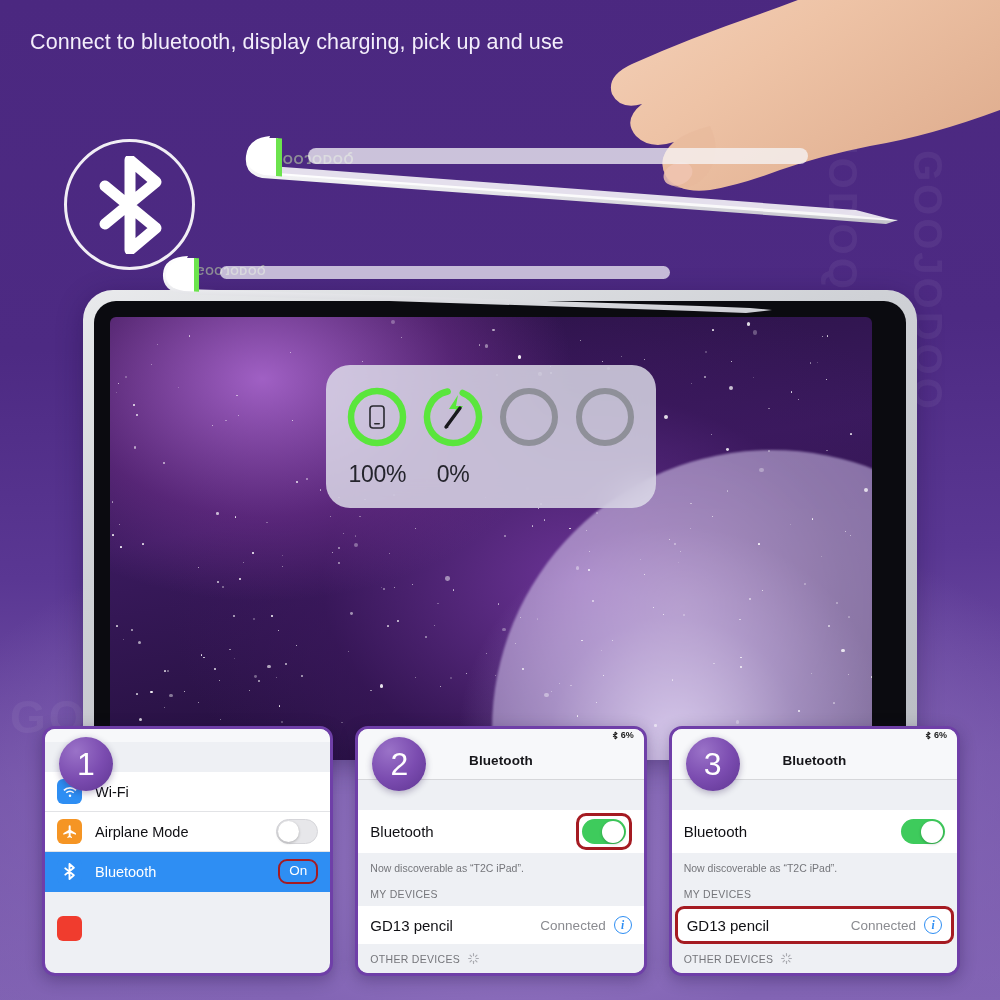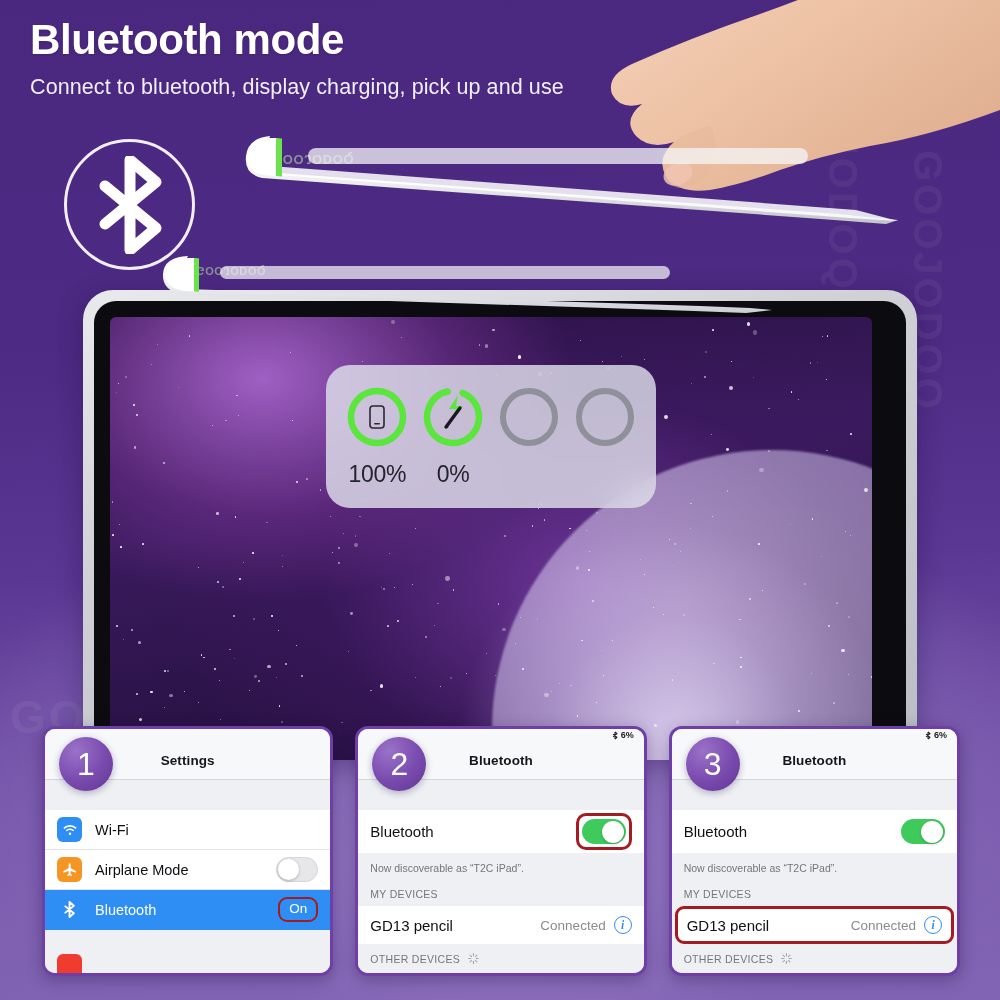--- a/index.html
+++ b/index.html
@@ -209,21 +209,20 @@
 
 <div id="stage">
   <div class="bg-base"></div>
 
   <div class="wm v" style="left:905px; top:150px;">GOOJODOQ</div>
   <div class="wm v" style="left:820px; top:30px;">GOOJODOQ</div>
   <div class="wm v" style="left:110px; top:470px;">GOOJODOQ</div>
   <div class="wm" style="left:10px; top:690px;">GOOJODOQ</div>
 
   <div class="header">
-    <div class="h-title">Bluetooth mode</div>
     <div class="h-sub">Connect to bluetooth, display charging, pick up and use</div>
   </div>
 
   <svg class="hand" viewBox="0 0 430 300">
     <defs>
       <linearGradient id="skin" x1="0" y1="0" x2="1" y2="1">
         <stop offset="0%" stop-color="#f6d6c0"></stop>
           <stop offset="45%" stop-color="#eec3a6"></stop>
         <stop offset="100%" stop-color="#dca98a"></stop>
       </linearGradient>
@@ -579,23 +578,20 @@
           </div>
         </div>
       </div>
     </div>
   </div>
 
   <div class="steps">
 
     <div class="panel">
       <div class="p-statusbar"></div>
-      <div class="p-navbar">
-        <div class="p-title">Settings</div>
-      </div>
       <div class="badge-num">1</div>
       <div class="p-body">
         <div class="s-gap"></div>
 
         <div class="s-row">
           <div class="s-ico" style="background:#2e8ef3;">
             <svg width="16" height="16" viewBox="0 0 24 24" fill="#fff">
               <path d="M12 19.5a1.9 1.9 0 1 0 0-3.8 1.9 1.9 0 0 0 0 3.8zM5.6 12.3l1.7 1.7a6.7 6.7 0 0 1 9.4 0l1.7-1.7a9.1 9.1 0 0 0-12.8 0zM2 8.7l1.7 1.7a11.8 11.8 0 0 1 16.6 0L22 8.7a14.2 14.2 0 0 0-20 0z"></path>
             </svg>
           </div>

